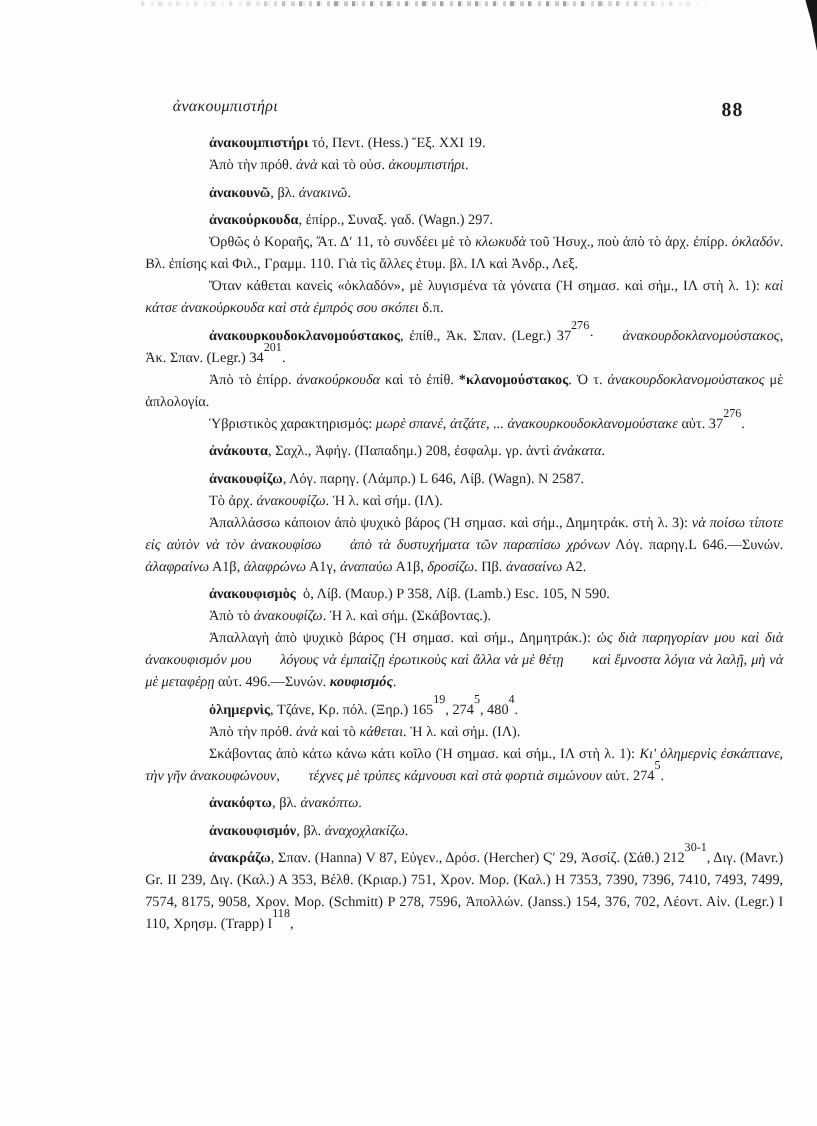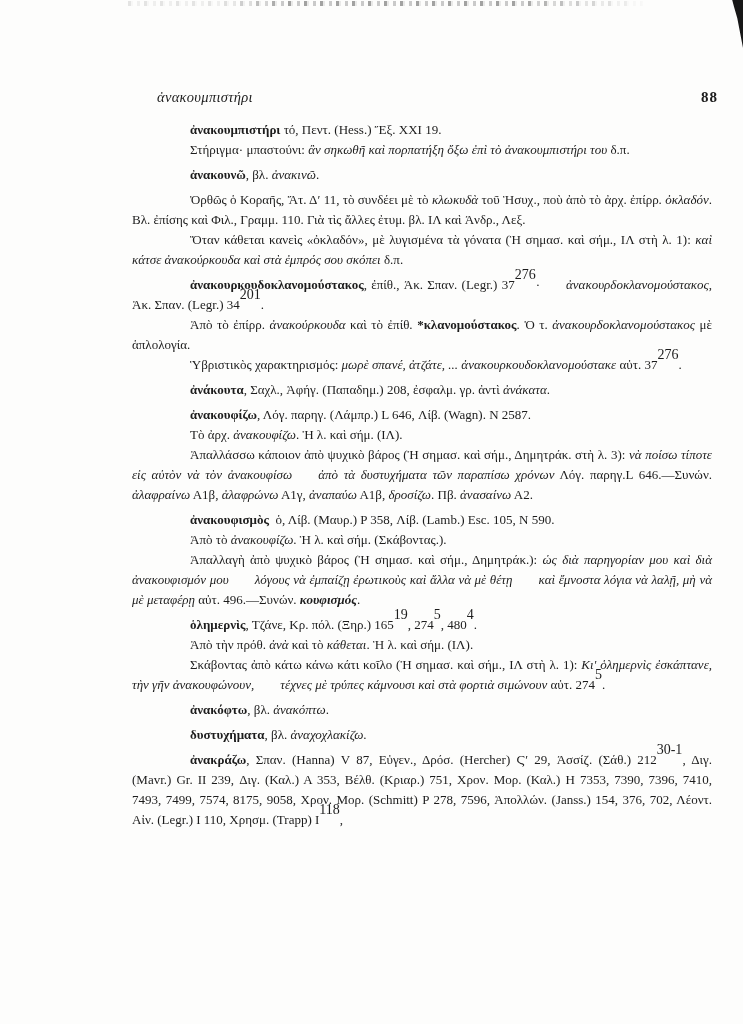--- a/index.html
+++ b/index.html
@@ -27,63 +27,64 @@
     background:#171717;
     clip-path:polygon(28% 0, 100% 0, 100% 100%, 62% 38%, 40% 14%);
   }
   
   .run-title {
     position:absolute; left:157px; top:89px;
     font-style:italic; font-size:14.5px; letter-spacing:.3px;
   }
   .page-num {
     position:absolute; left:656px; top:89px;
-    font-size:15px; font-weight:bold; letter-spacing:1px;margin-left:45px;
+    font-size:18px; font-weight:bold; letter-spacing:1px;
   }
   
   .content {
     position:absolute; left:120px; top:120px; width:592px;
   }
   .para {
     margin:0;
     text-align:justify;
     text-indent:58px;
     font-size:13px;
     line-height:20px;
   }
   .entry { margin-top:5px;margin-left:12px; }
   .entry:first-child { margin-top:0; }
   .seg-n { }
   .seg-b { font-weight:bold; }
   .seg-i { font-style:italic; }
   .seg-bi { font-weight:bold; font-style:italic; }
   sup.sup {
-    font-size:14px; line-height:0;
+    font-size:11px; line-height:0;
     position:relative; top:-4.5px; letter-spacing:0;
   }
 </style>
 </head>
 <body>
 
 <div class="page" style="color: rgb(28, 28, 28); background: rgb(253, 253, 252);">
   <div class="smudge"></div>
   <div class="corner"></div>
 
   <span class="run-title">ἀνακουμπιστήρι</span>
   <span class="page-num">88</span>
 
   <div class="content">
       <div class="entry">
         <p class="para"><span class="seg-b">ἀνακουμπιστήρι</span><span class="seg-n"> τό, Πεντ. (Hess.) Ἔξ. XXI 19.</span></p>
-        <p class="para"><span class="seg-n">Στήριγμα· μπαστούνι: </span><span class="seg-i">ἂν σηκωθῆ καὶ πορπατήξη ὄξω ἐπὶ τὸ ἀνακουμπιστήρι του</span><span class="seg-n"> δ.π.</span></p>
+        <p class="para"><span class="seg-n">Ἀπὸ τὴν πρόθ. </span><span class="seg-i">ἀνὰ</span><span class="seg-n"> καὶ τὸ οὐσ. </span><span class="seg-i">ἀκουμπιστήρι</span><span class="seg-n">.</span></p>
       </div>
       <div class="entry">
         <p class="para"><span class="seg-b">ἀνακουνῶ</span><span class="seg-n">, βλ. </span><span class="seg-i">ἀνακινῶ</span><span class="seg-n">.</span></p>
       </div>
       <div class="entry">
+        <p class="para"><span class="seg-b">ἀνακούρκουδα</span><span class="seg-n">, ἐπίρρ., Συναξ. γαδ. (Wagn.) 297.</span></p>
         <p class="para"><span class="seg-n">Ὀρθῶς ὁ Κοραῆς, Ἄτ. Δ′ 11, τὸ συνδέει μὲ τὸ </span><span class="seg-i">κλωκυδὰ</span><span class="seg-n"> τοῦ Ἡσυχ., ποὺ ἀπὸ τὸ ἀρχ. ἐπίρρ. </span><span class="seg-i">ὀκλαδόν</span><span class="seg-n">. Βλ. ἐπίσης καὶ Φιλ., Γραμμ. 110. Γιὰ τὶς ἄλλες ἐτυμ. βλ. ΙΛ καὶ Ἀνδρ., Λεξ.</span></p>
         <p class="para"><span class="seg-n">Ὅταν κάθεται κανεὶς «ὀκλαδόν», μὲ λυγισμένα τὰ γόνατα (Ἡ σημασ. καὶ σήμ., ΙΛ στὴ λ. 1): </span><span class="seg-i">καὶ κάτσε ἀνακούρκουδα καὶ στὰ ἐμπρός σου σκόπει</span><span class="seg-n"> δ.π.</span></p>
       </div>
       <div class="entry">
         <p class="para"><span class="seg-b">ἀνακουρκουδοκλανομούστακος</span><span class="seg-n">, ἐπίθ., Ἀκ. Σπαν. (Legr.) 37</span><sup class="sup">276</sup><span class="seg-n">·  </span><span class="seg-i">ἀνακουρδοκλανομούστακος</span><span class="seg-n">, Ἀκ. Σπαν. (Legr.) 34</span><sup class="sup">201</sup><span class="seg-n">.</span></p>
         <p class="para"><span class="seg-n">Ἀπὸ τὸ ἐπίρρ. </span><span class="seg-i">ἀνακούρκουδα</span><span class="seg-n"> καὶ τὸ ἐπίθ. </span><span class="seg-b">*κλανομούστακος</span><span class="seg-n">. Ὁ τ. </span><span class="seg-i">ἀνακουρδοκλανομούστακος</span><span class="seg-n"> μὲ ἁπλολογία.</span></p>
         <p class="para"><span class="seg-n">Ὑβριστικὸς χαρακτηρισμός: </span><span class="seg-i">μωρὲ σπανέ, ἀτζάτε, ... ἀνακουρκουδοκλανομούστακε</span><span class="seg-n"> αὐτ. 37</span><sup class="sup">276</sup><span class="seg-n">.</span></p>
       </div>
       <div class="entry">
         <p class="para"><span class="seg-b">ἀνάκουτα</span><span class="seg-n">, Σαχλ., Ἀφήγ. (Παπαδημ.) 208, ἐσφαλμ. γρ. ἀντὶ </span><span class="seg-i">ἀνάκατα</span><span class="seg-n">.</span></p>
@@ -100,19 +101,19 @@
       </div>
       <div class="entry">
         <p class="para"><span class="seg-b">ὁλημερνὶς</span><span class="seg-n">, Τζάνε, Κρ. πόλ. (Ξηρ.) 165</span><sup class="sup">19</sup><span class="seg-n">, 274</span><sup class="sup">5</sup><span class="seg-n">, 480</span><sup class="sup">4</sup><span class="seg-n">.</span></p>
         <p class="para"><span class="seg-n">Ἀπὸ τὴν πρόθ. </span><span class="seg-i">ἀνὰ</span><span class="seg-n"> καὶ τὸ </span><span class="seg-i">κάθεται</span><span class="seg-n">. Ἡ λ. καὶ σήμ. (ΙΛ).</span></p>
         <p class="para"><span class="seg-n">Σκάβοντας ἀπὸ κάτω κάνω κάτι κοῖλο (Ἡ σημασ. καὶ σήμ., ΙΛ στὴ λ. 1): </span><span class="seg-i">Κι' ὁλημερνὶς ἐσκάπτανε, τὴν γῆν ἀνακουφώνουν,  τέχνες μὲ τρύπες κάμνουσι καὶ στὰ φορτιὰ σιμώνουν</span><span class="seg-n"> αὐτ. 274</span><sup class="sup">5</sup><span class="seg-n">.</span></p>
       </div>
       <div class="entry">
         <p class="para"><span class="seg-b">ἀνακόφτω</span><span class="seg-n">, βλ. </span><span class="seg-i">ἀνακόπτω</span><span class="seg-n">.</span></p>
       </div>
       <div class="entry">
-        <p class="para"><span class="seg-b">δυστυχήματα</span><span class="seg-n">, βλ. </span><span class="seg-i">ἀναχοχλακίζω</span><span class="seg-n">.</span></p>
+        <p class="para"><span class="seg-b">ἀνακουφισμόν</span><span class="seg-n">, βλ. </span><span class="seg-i">ἀναχοχλακίζω</span><span class="seg-n">.</span></p>
       </div>
       <div class="entry">
         <p class="para"><span class="seg-b">ἀνακράζω</span><span class="seg-n">, Σπαν. (Hanna) V 87, Εὐγεν., Δρόσ. (Hercher) Ϛ′ 29, Ἀσσίζ. (Σάθ.) 212</span><sup class="sup">30-1</sup><span class="seg-n">, Διγ. (Mavr.) Gr. II 239, Διγ. (Καλ.) Α 353, Βέλθ. (Κριαρ.) 751, Χρον. Μορ. (Καλ.) Η 7353, 7390, 7396, 7410, 7493, 7499, 7574, 8175, 9058, Χρον. Μορ. (Schmitt) P 278, 7596, Ἀπολλών. (Janss.) 154, 376, 702, Λέοντ. Αἰν. (Legr.) I 110, Χρησμ. (Trapp) I</span><sup class="sup">118</sup><span class="seg-n">,</span></p>
       </div>
     </div>
 </div>
 
 </body></html>

